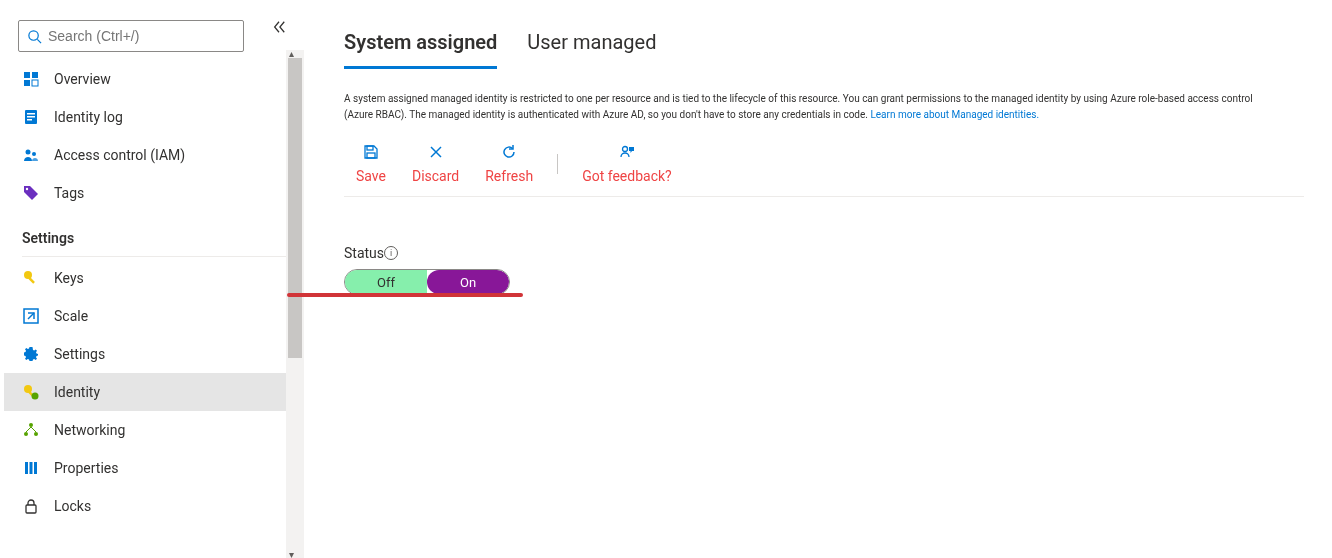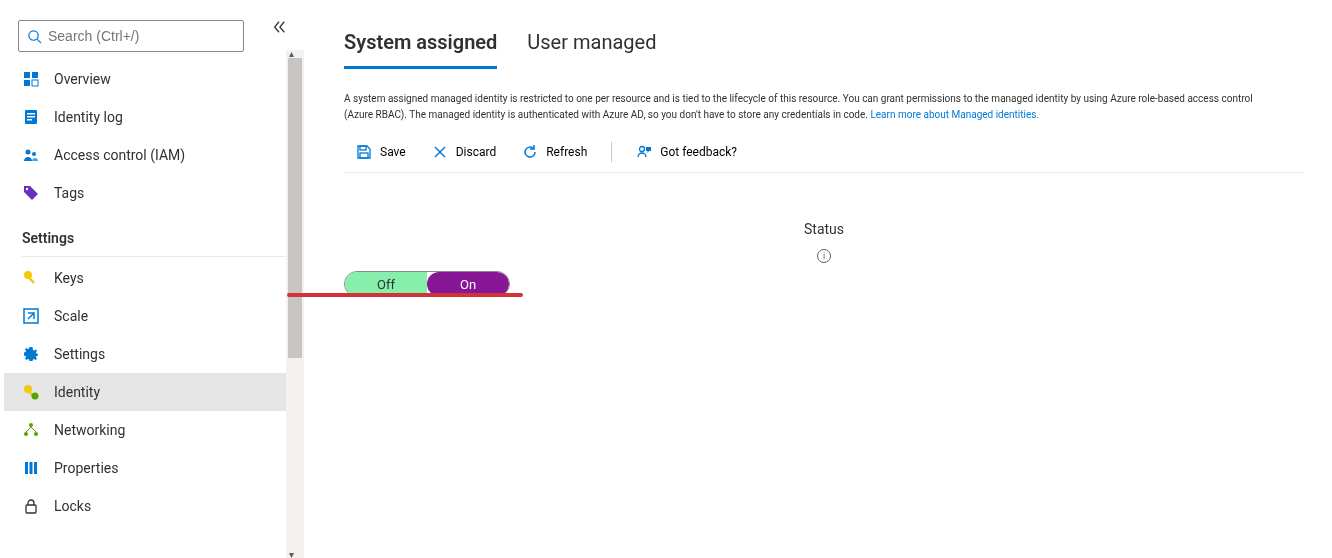--- a/index.html
+++ b/index.html
@@ -142,40 +142,40 @@
     gap:2px;
     border-bottom:1px solid #edebe9;
     padding-bottom:8px;
     margin-bottom:48px;
   }
   .tb-btn {
     display:flex;
     align-items:center;
     gap:8px;
     padding:4px 12px;
-    font-size:12px;
-    color:#000000;
+    font-size:14px;
+    color:#ef4444;
     cursor:pointer;
     border-radius:2px;
+    flex-direction:column;
   }
   .tb-btn .icon { color:#0078d4; display:flex; }
   .tb-sep {
     width:1px;
     height:20px;
     background:#c8c6c4;
     margin:0 10px;
   }
 
   .status-row {
     display:flex;
     align-items:center;
-    gap:12px;
+    gap:0;
     font-size:14px;
     margin-bottom:8px;
-    flex-direction:column;
   }
   .info-icon {
     width:14px;height:14px;
     border:1px solid #605e5c;
     border-radius:50%;
     display:inline-flex;
     align-items:center;justify-content:center;
     font-size:9px;
     color:#605e5c;
     cursor:default;

